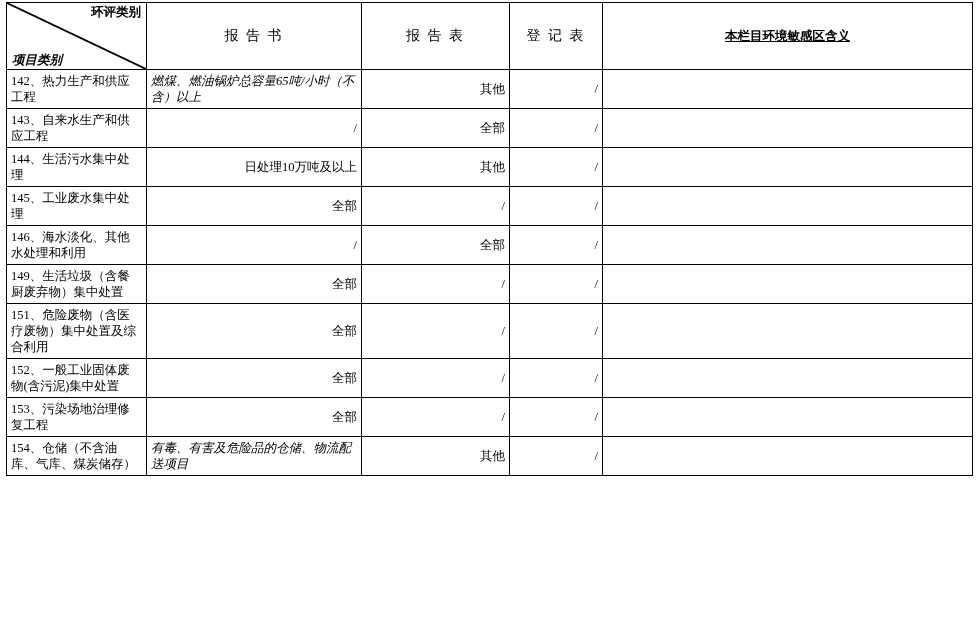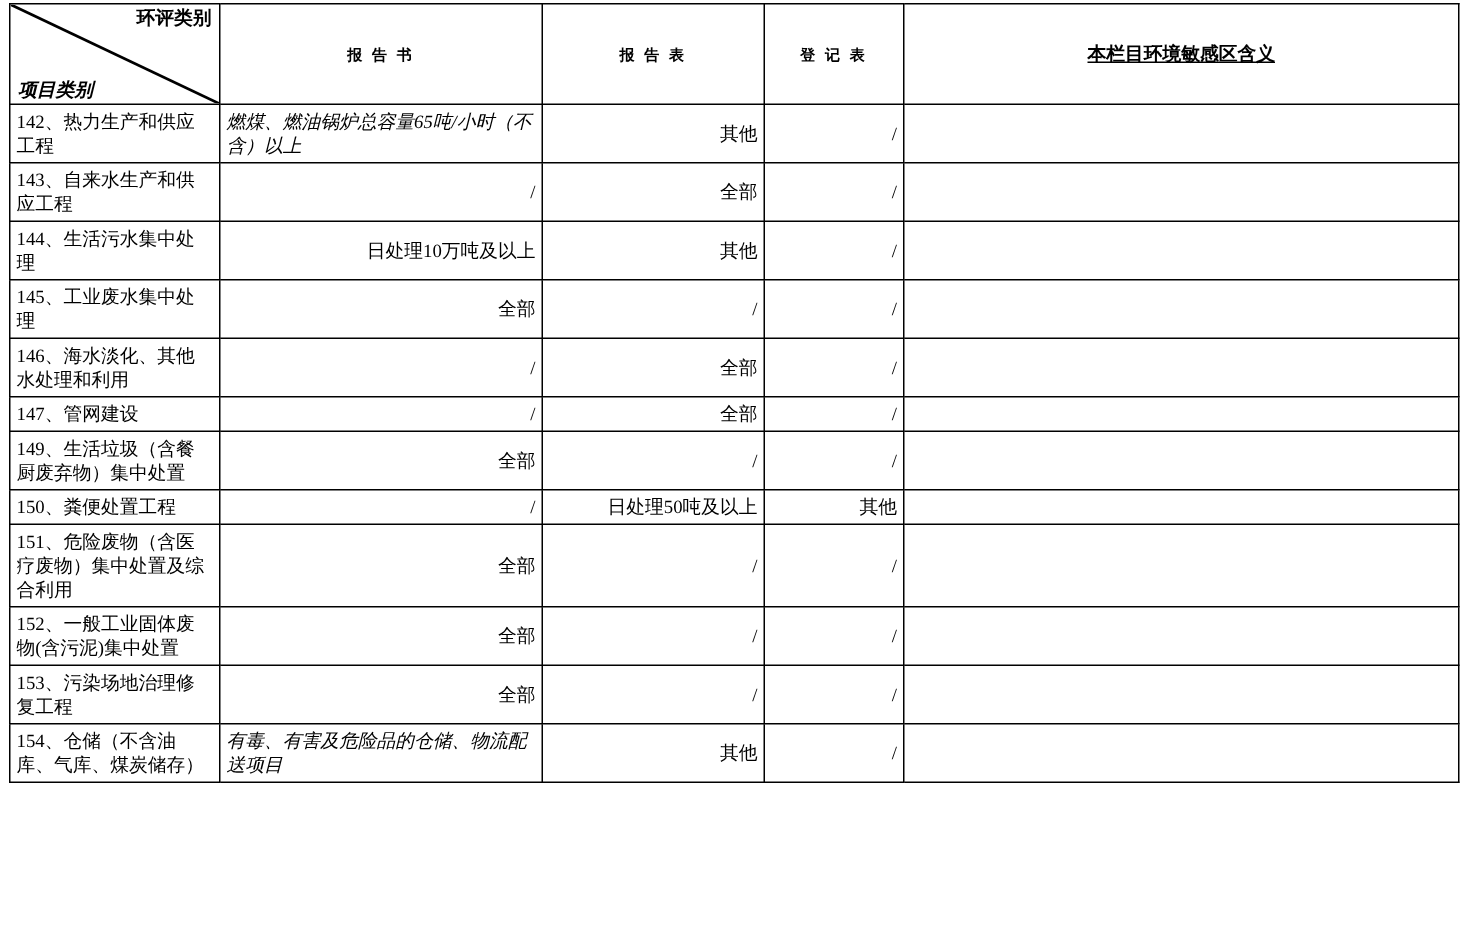--- a/index.html
+++ b/index.html
@@ -75,23 +75,23 @@
   .corner-bottom {
     position: absolute;
     left: 5px;
     bottom: 1px;
     font-weight: bold;
     font-size: 12.5px;
     white-space: nowrap;
     font-style: italic;
   }
   .hdr-label {
-    font-weight: bold;
+    font-weight: normal;
     letter-spacing: 2px;
-    font-size: 10px;
+    font-size: 14px;
   }
   .hdr-label-wide {
     font-weight: bold;
     font-size: 12.5px;
     text-decoration: underline;
   }
   td.cat {
     text-align: left;
     padding-left: 5px;
     padding-right: 3px;
@@ -168,44 +168,30 @@
       </tr>
 
       <tr>
         <td class="cat">146、海水淡化、其他水处理和利用</td>
         <td class="ctr">/</td>
         <td class="ctr">全部</td>
         <td class="ctr">/</td>
         <td class="blank"></td>
       </tr>
 
-      <tr>
-        <td class="cat">147、管网建设</td>
-        <td class="ctr">/</td>
-        <td class="ctr">全部</td>
-        <td class="ctr">/</td>
-        <td class="blank"></td>
-      </tr>
 
 
       <tr>
         <td class="cat">149、生活垃圾（含餐厨废弃物）集中处置</td>
         <td class="ctr">全部</td>
         <td class="ctr">/</td>
         <td class="ctr">/</td>
         <td class="blank"></td>
       </tr>
 
-      <tr>
-        <td class="cat">150、粪便处置工程</td>
-        <td class="ctr">/</td>
-        <td class="ctr">日处理50吨及以上</td>
-        <td class="ctr">其他</td>
-        <td class="blank"></td>
-      </tr>
 
       <tr>
         <td class="cat">151、危险废物（含医疗废物）集中处置及综合利用</td>
         <td class="ctr">全部</td>
         <td class="ctr">/</td>
         <td class="ctr">/</td>
         <td class="blank"></td>
       </tr>
 
       <tr>

